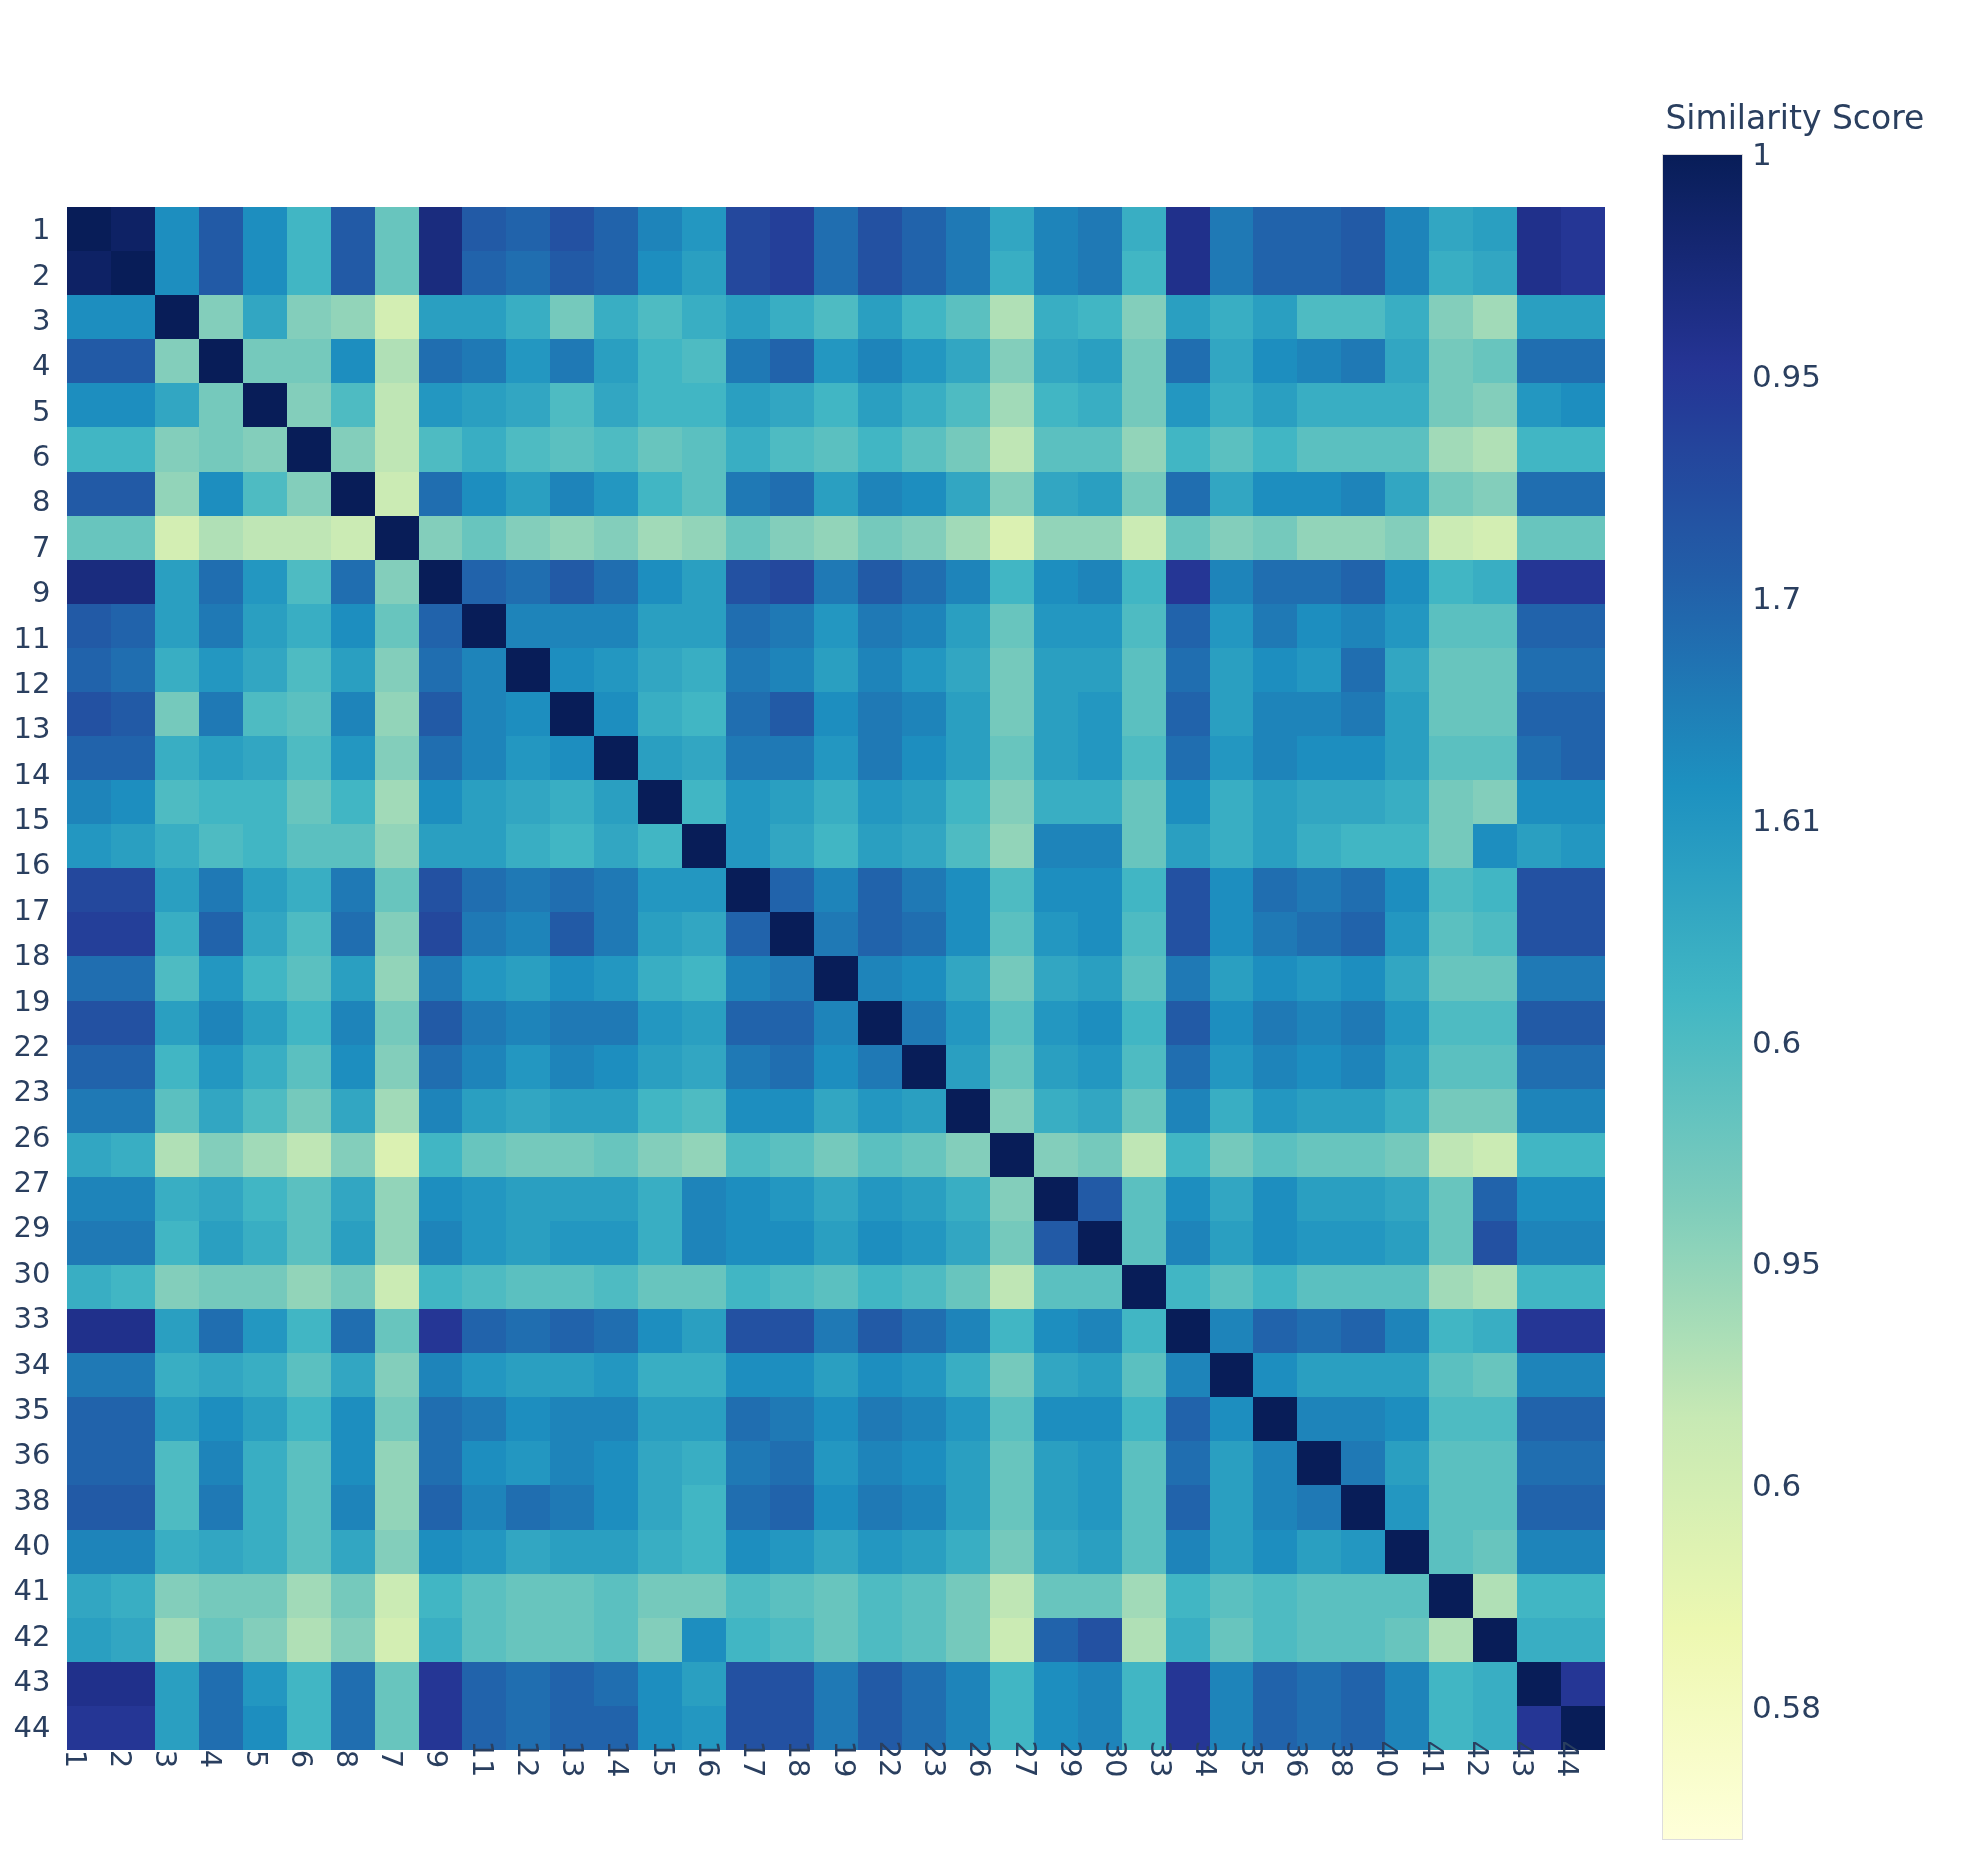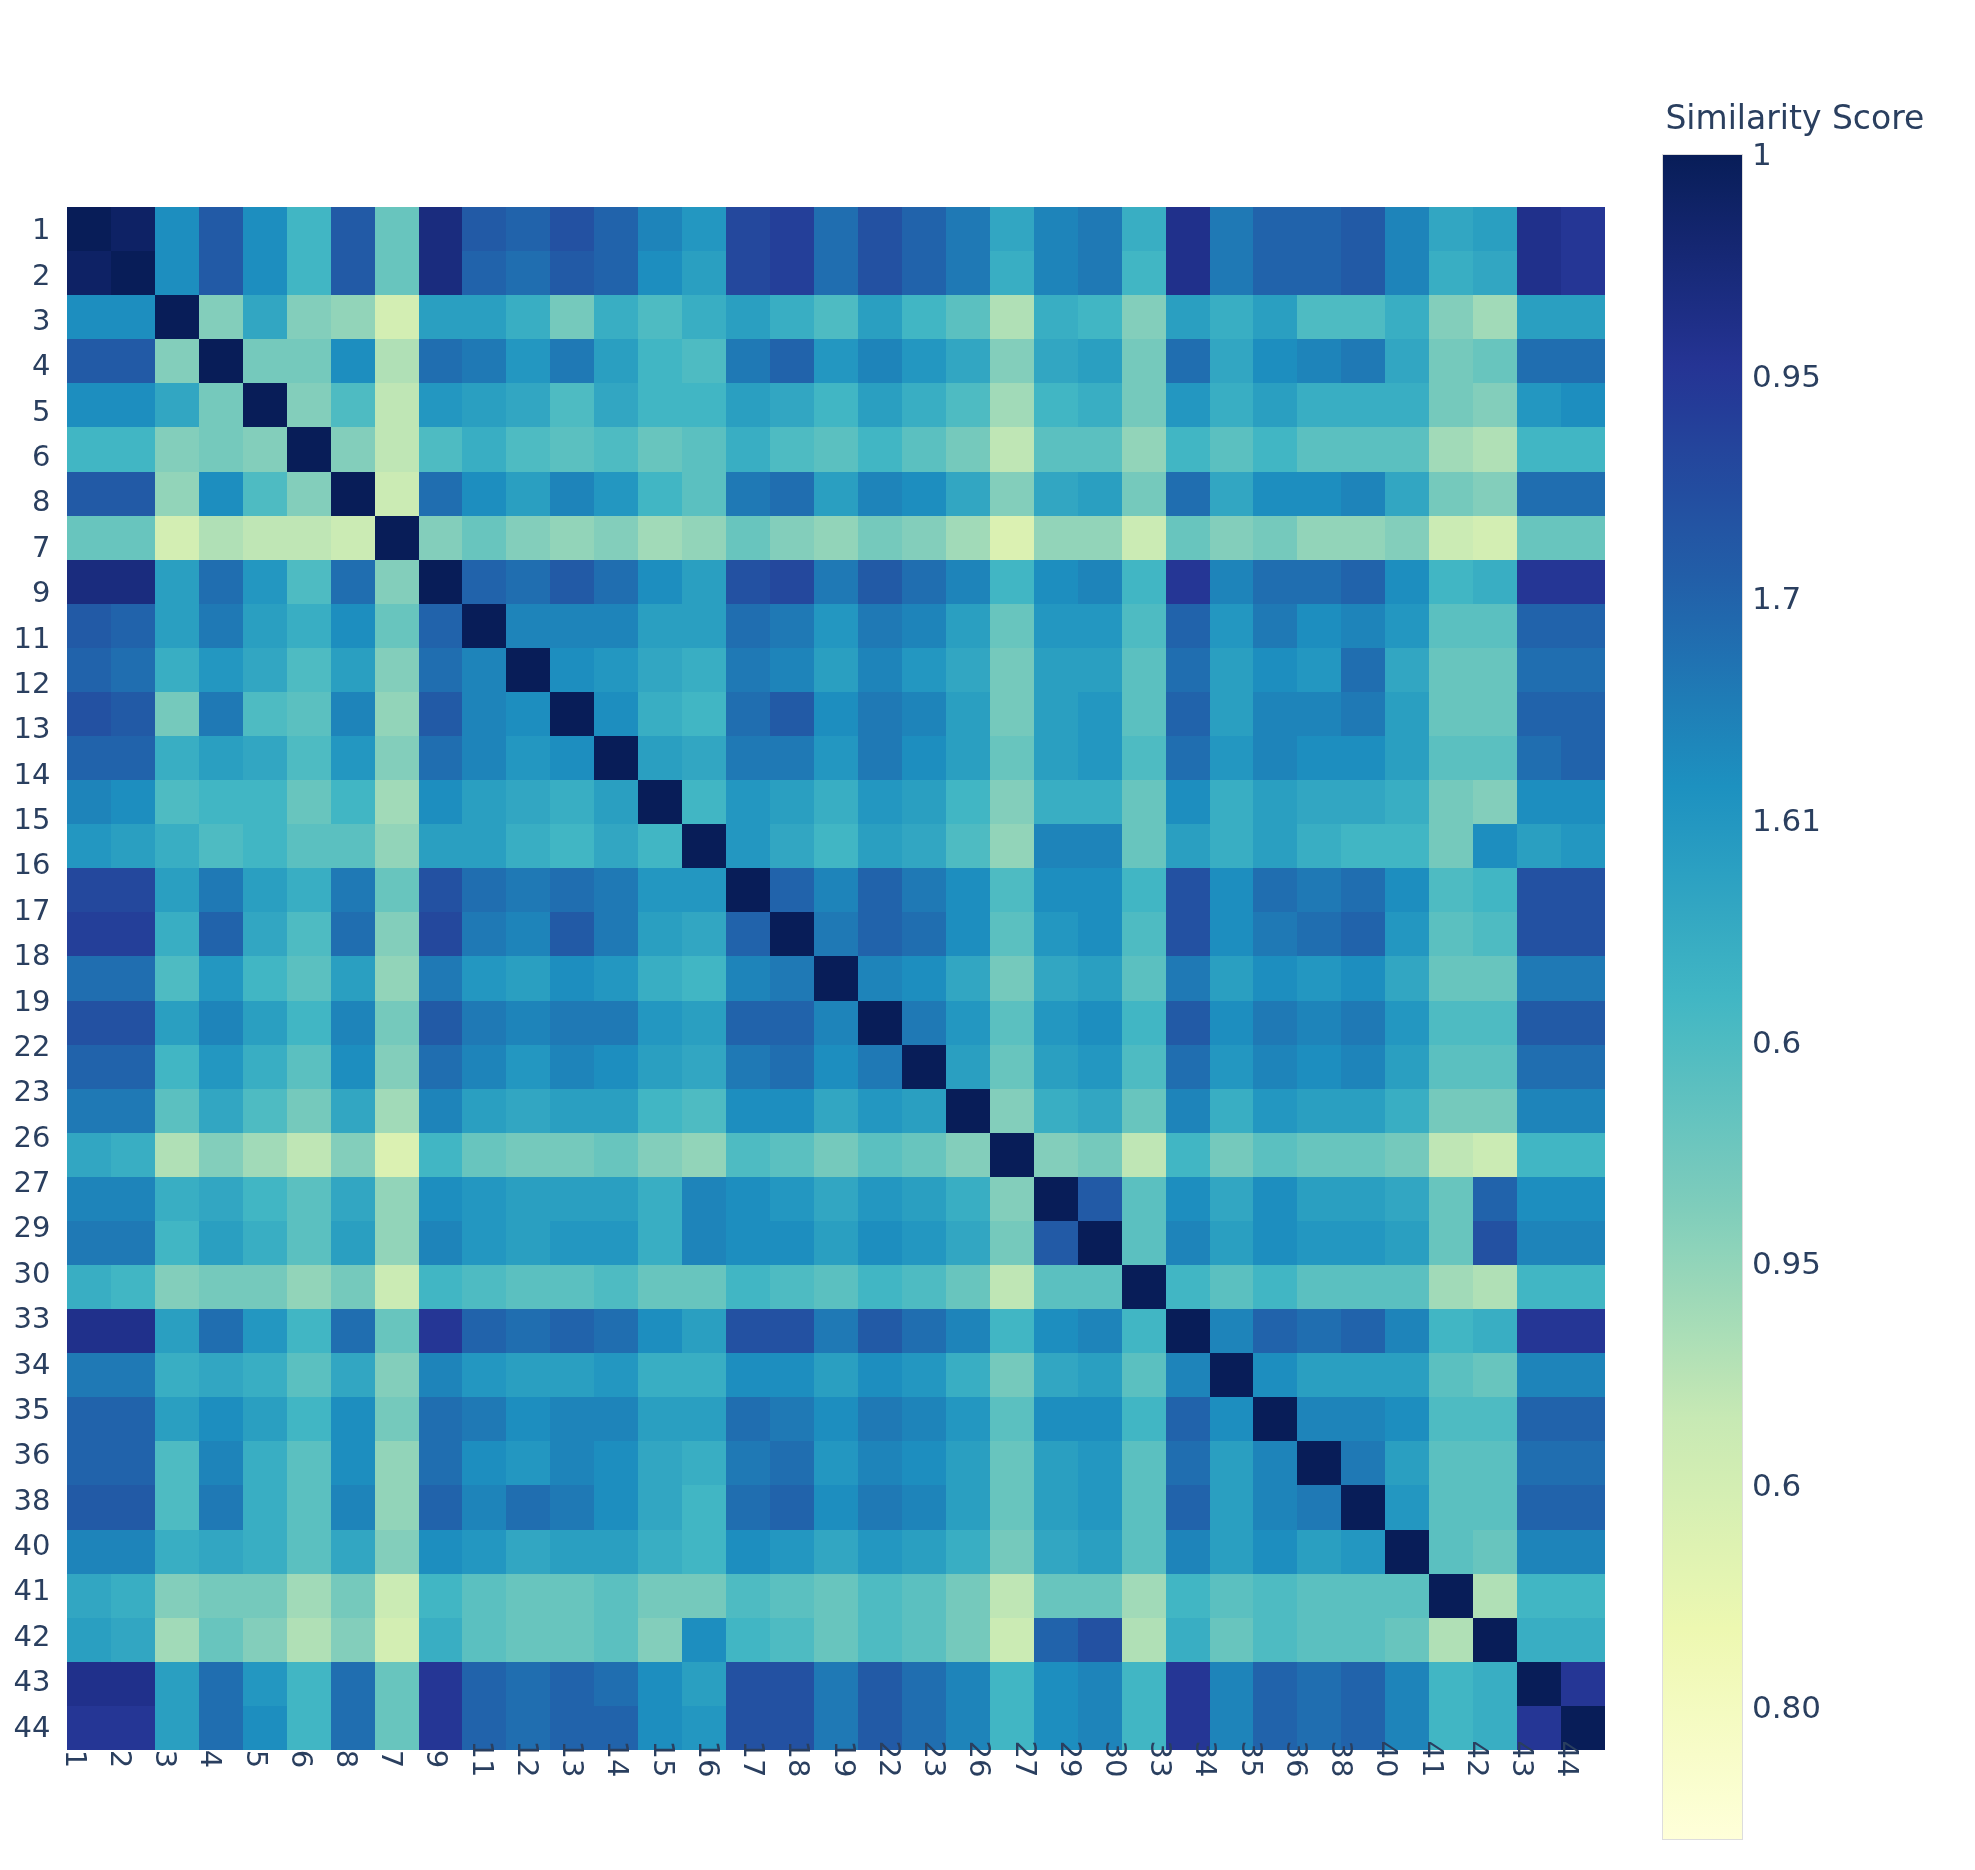--- a/index.html
+++ b/index.html
@@ -1492,17 +1492,17 @@
   <div id="colorbar-wrap">
     <div id="colorbar-title">Similarity Score</div>
     <div id="colorbar-bar" style="background: linear-gradient(rgb(8, 29, 88) 0%, rgb(14, 34, 100) 2.5%, rgb(20, 38, 112) 5%, rgb(25, 43, 124) 7.5%, rgb(31, 47, 136) 10%, rgb(37, 52, 148) 12.5%, rgb(36, 60, 152) 15%, rgb(36, 69, 156) 17.5%, rgb(35, 77, 160) 20%, rgb(35, 86, 164) 22.5%, rgb(34, 94, 168) 25%, rgb(33, 104, 173) 27.5%, rgb(32, 114, 178) 30%, rgb(31, 125, 182) 32.5%, rgb(30, 135, 187) 35%, rgb(29, 145, 192) 37.5%, rgb(36, 152, 193) 40%, rgb(43, 160, 194) 42.5%, rgb(51, 167, 194) 45%, rgb(58, 175, 195) 47.5%, rgb(65, 182, 196) 50%, rgb(77, 187, 194) 52.5%, rgb(90, 191, 192) 55%, rgb(102, 196, 191) 57.5%, rgb(115, 200, 189) 60%, rgb(127, 205, 187) 62.5%, rgb(141, 211, 186) 65%, rgb(156, 216, 184) 67.5%, rgb(170, 222, 183) 70%, rgb(185, 227, 181) 72.5%, rgb(199, 233, 180) 75%, rgb(207, 236, 179) 77.5%, rgb(214, 239, 179) 80%, rgb(222, 242, 178) 82.5%, rgb(229, 245, 178) 85%, rgb(237, 248, 177) 87.5%, rgb(241, 249, 185) 90%, rgb(244, 251, 193) 92.5%, rgb(248, 252, 201) 95%, rgb(251, 254, 209) 97.5%, rgb(255, 255, 217) 100%);"></div>
   <div class="cb-tick" style="top: 0px;">1</div>
       <div class="cb-tick" style="top: 222px;">0.95</div>
       <div class="cb-tick" style="top: 444px;">1.7</div>
       <div class="cb-tick" style="top: 666px;">1.61</div>
       <div class="cb-tick" style="top: 888px;">0.6</div>
       <div class="cb-tick" style="top: 1109px;">0.95</div>
       <div class="cb-tick" style="top: 1331px;">0.6</div>
-      <div class="cb-tick" style="top: 1553px;">0.80</div>
+      <div class="cb-tick" style="top: 1553px;">0.58</div>
     </div>
 
 </div>
 
 
 </body></html>

